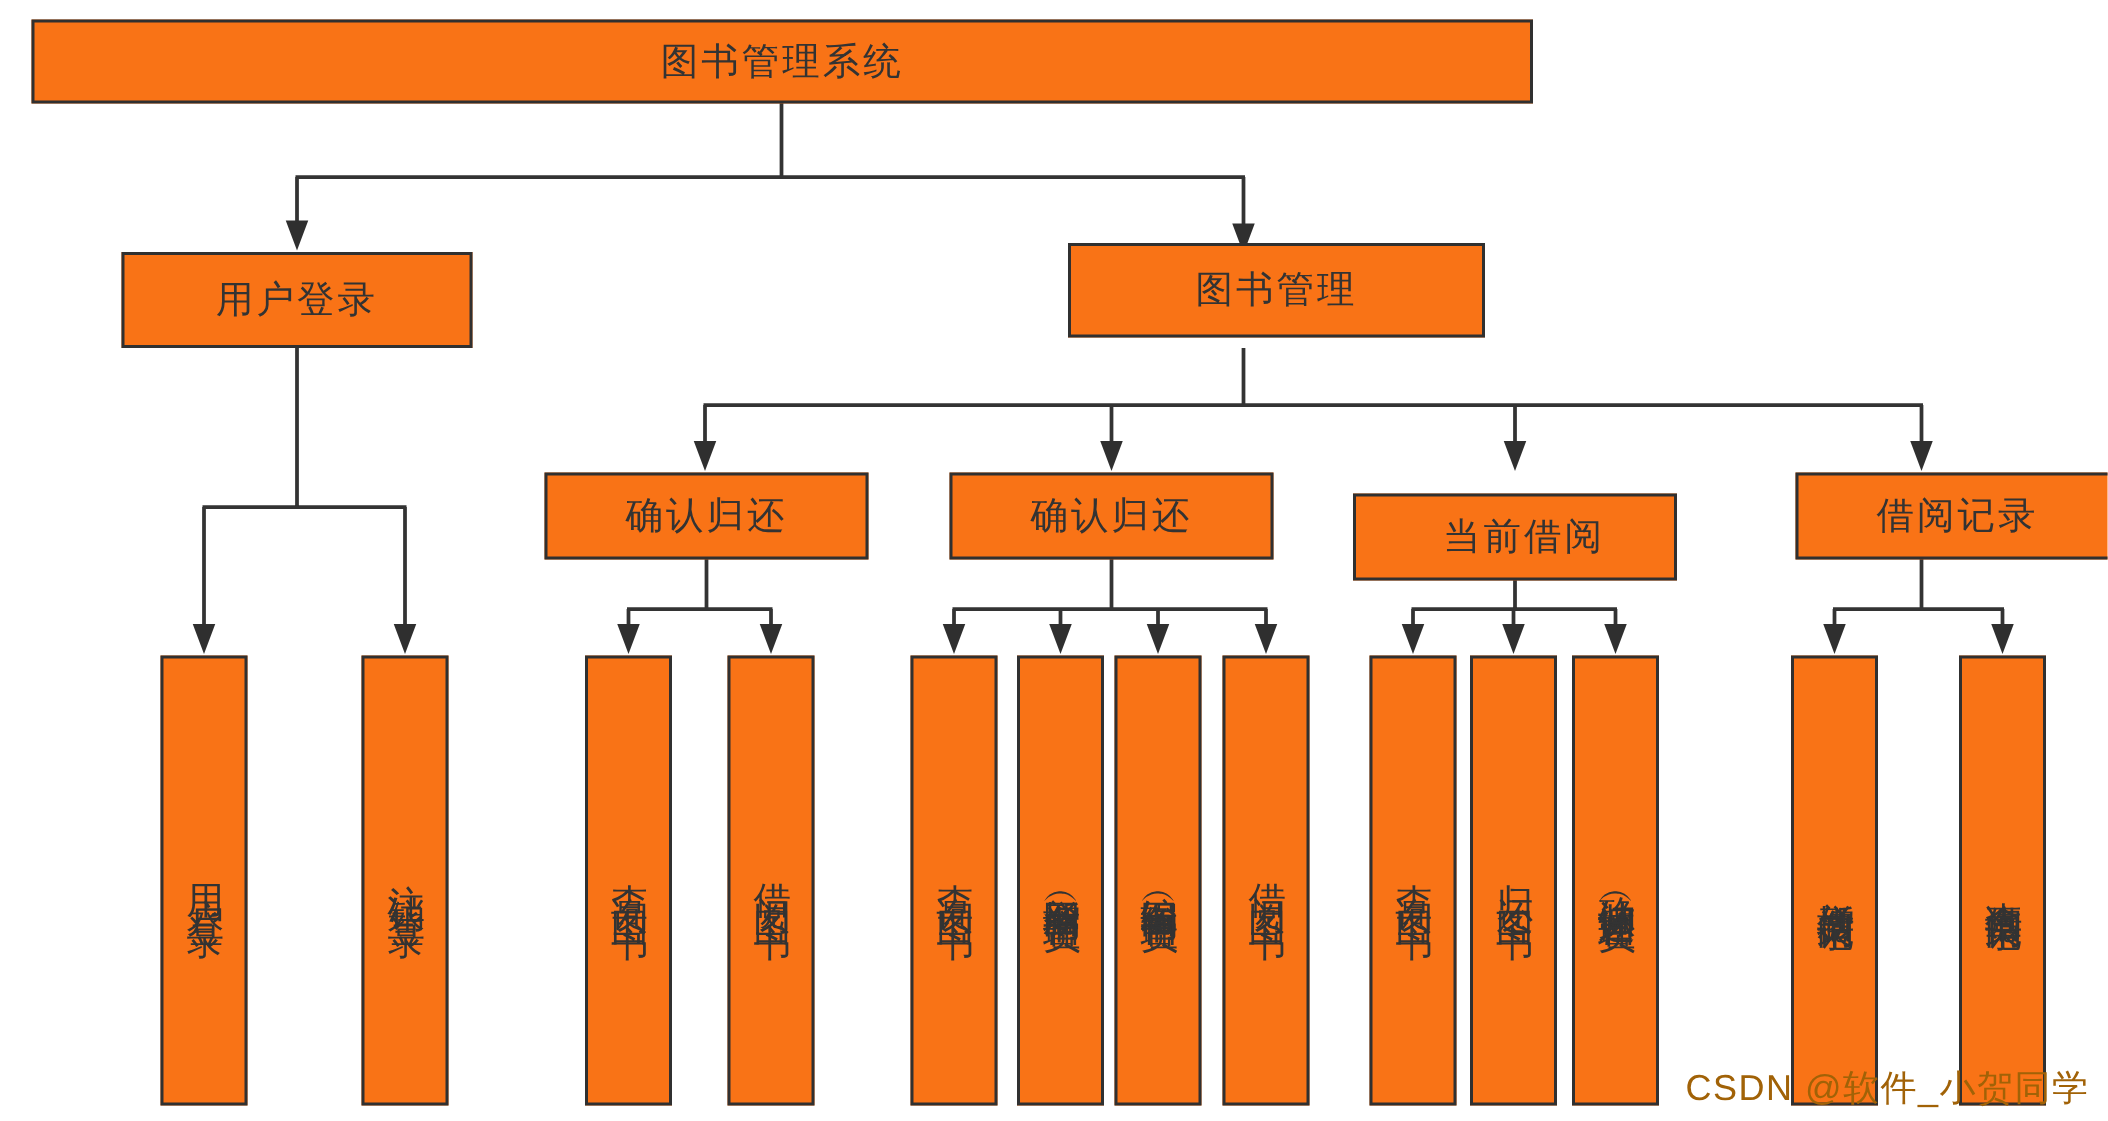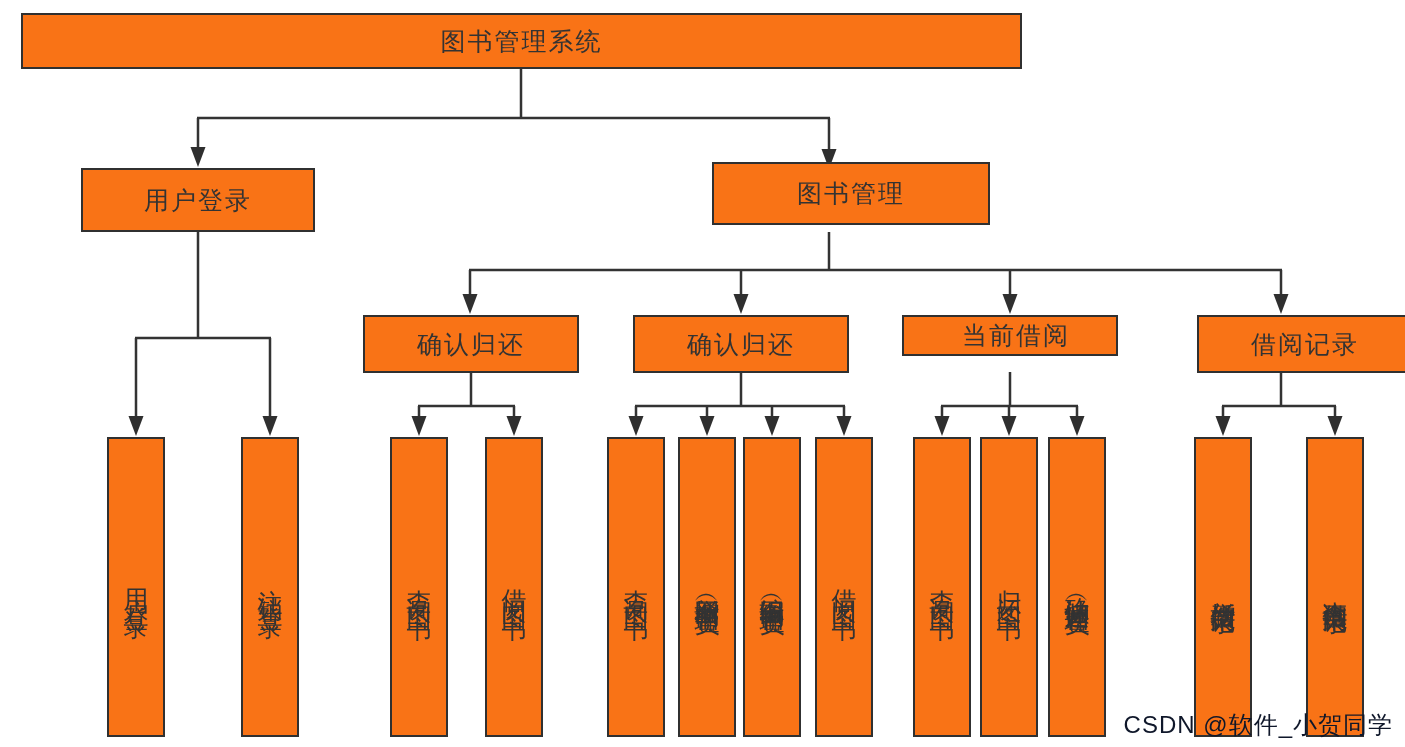--- a/index.html
+++ b/index.html
@@ -31,21 +31,21 @@
     writing-mode: vertical-rl;
     text-orientation: mixed;
     letter-spacing: 9px;
   }
   .v.tight { letter-spacing: 2px; }
   .watermark {
     position: absolute;
     right: 12px;
     bottom: 6px;
     font-size: 24px;
-    color: #0f172a;
+    color: #a16207;
     letter-spacing: 1px;
     z-index: 5;
     white-space: nowrap;
   }
 </style>
 </head>
 <body>
 
 <svg class="wires" width="1405" height="747">
 
@@ -83,21 +83,21 @@
   <polygon points="1327.5,416 1342.5,416 1335,436"></polygon>
 </svg>
 
 <div class="node h" style="left:21px; top:13px; width:1001px; height:56px;">图书管理系统</div>
 
 <div class="node h" style="left:81px; top:168px; width:234px; height:64px;">用户登录</div>
 <div class="node h" style="left:712px; top:162px; width:278px; height:63px;">图书管理</div>
 
 <div class="node h" style="left:363px; top:315px; width:216px; height:58px;">确认归还</div>
 <div class="node h" style="left:633px; top:315px; width:216px; height:58px;">确认归还</div>
-<div class="node h" style="left:902px; top:315px; width:216px; height:41px;padding-left:12px;">当前借阅</div>
+<div class="node h" style="left:902px; top:329px; width:216px; height:58px;padding-left:12px;">当前借阅</div>
 <div class="node h" style="left:1173px; top:315px; width:216px; height:58px;margin-left:24px;">借阅记录</div>
 
 <div class="node v" style="left:107px; top:437px; width:58px; height:300px;">用户登录</div>
 <div class="node v" style="left:241px; top:437px; width:58px; height:300px;">注销登录</div>
 
 <div class="node v" style="left:390px; top:437px; width:58px; height:300px;">查询图书</div>
 <div class="node v" style="left:485px; top:437px; width:58px; height:300px;">借阅图书</div>
 
 <div class="node v" style="left:607px; top:437px; width:58px; height:300px;">查询图书</div>
 <div class="node v tight" style="left:678px; top:437px; width:58px; height:300px;">新增图书（管理员）</div>

